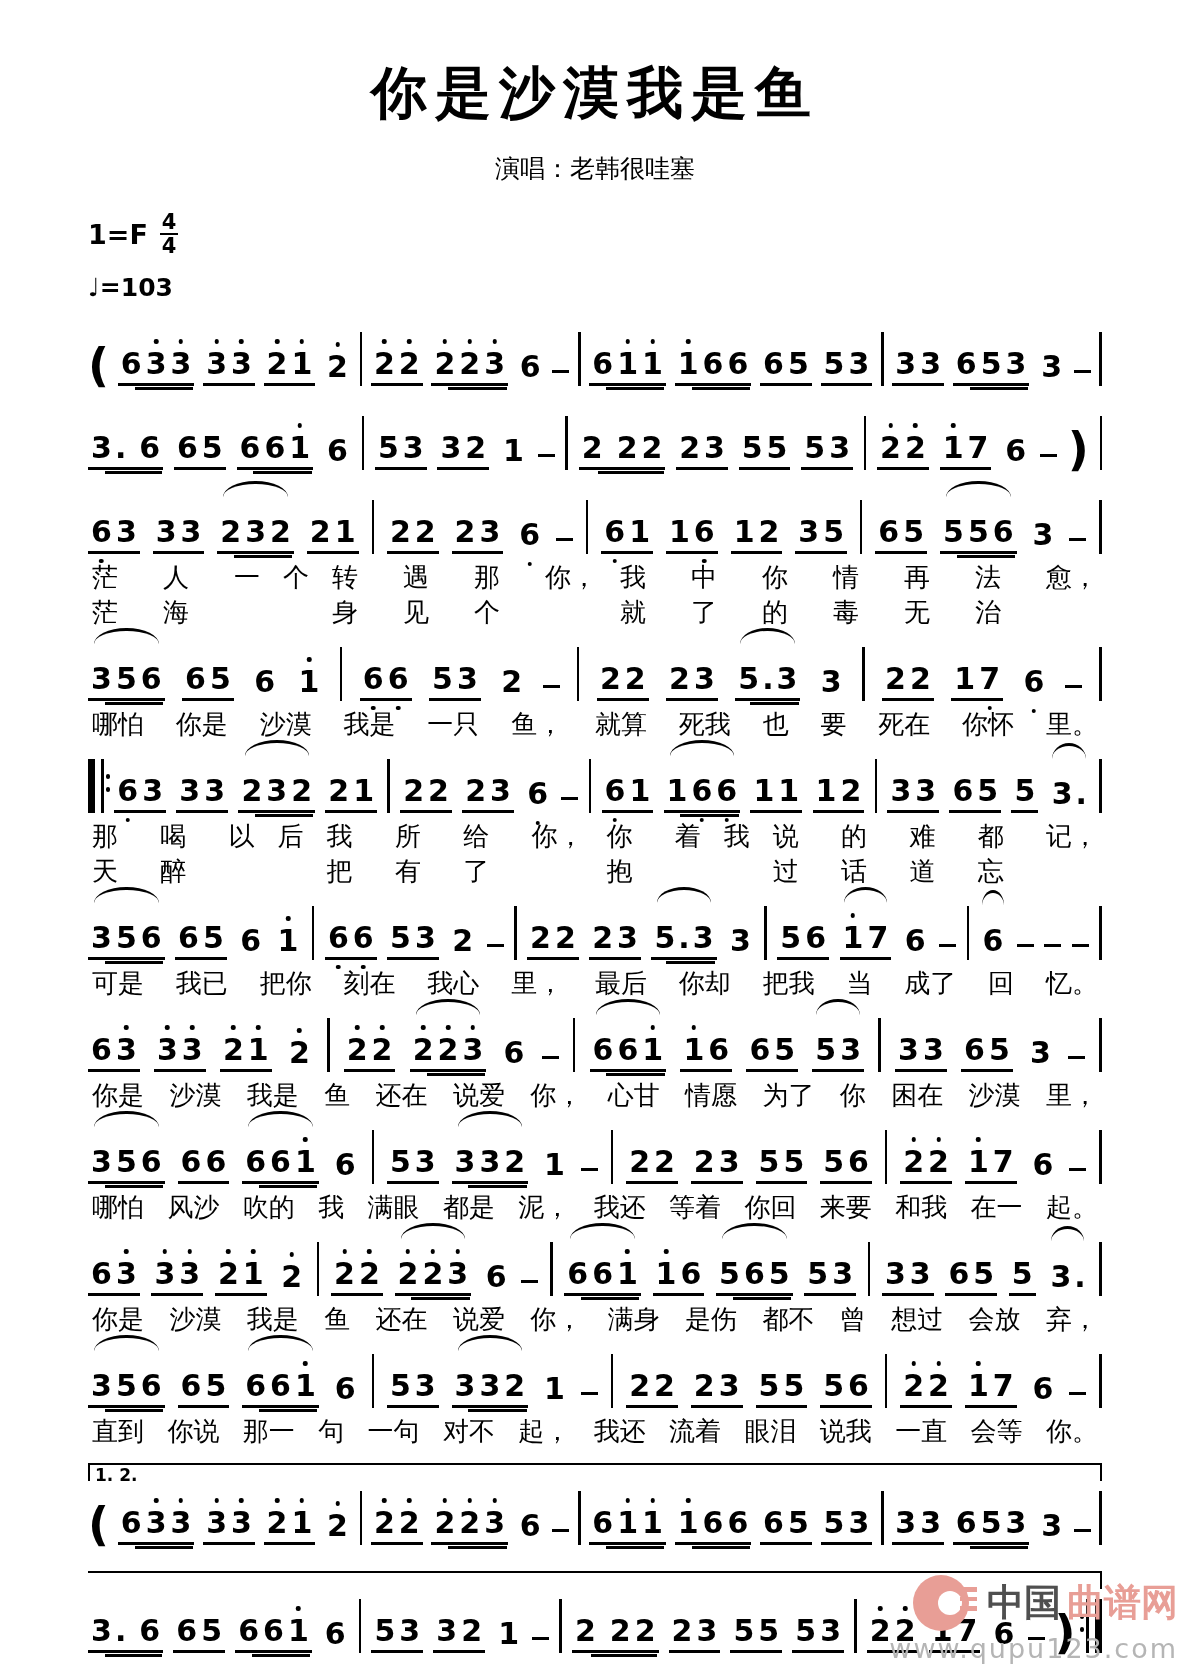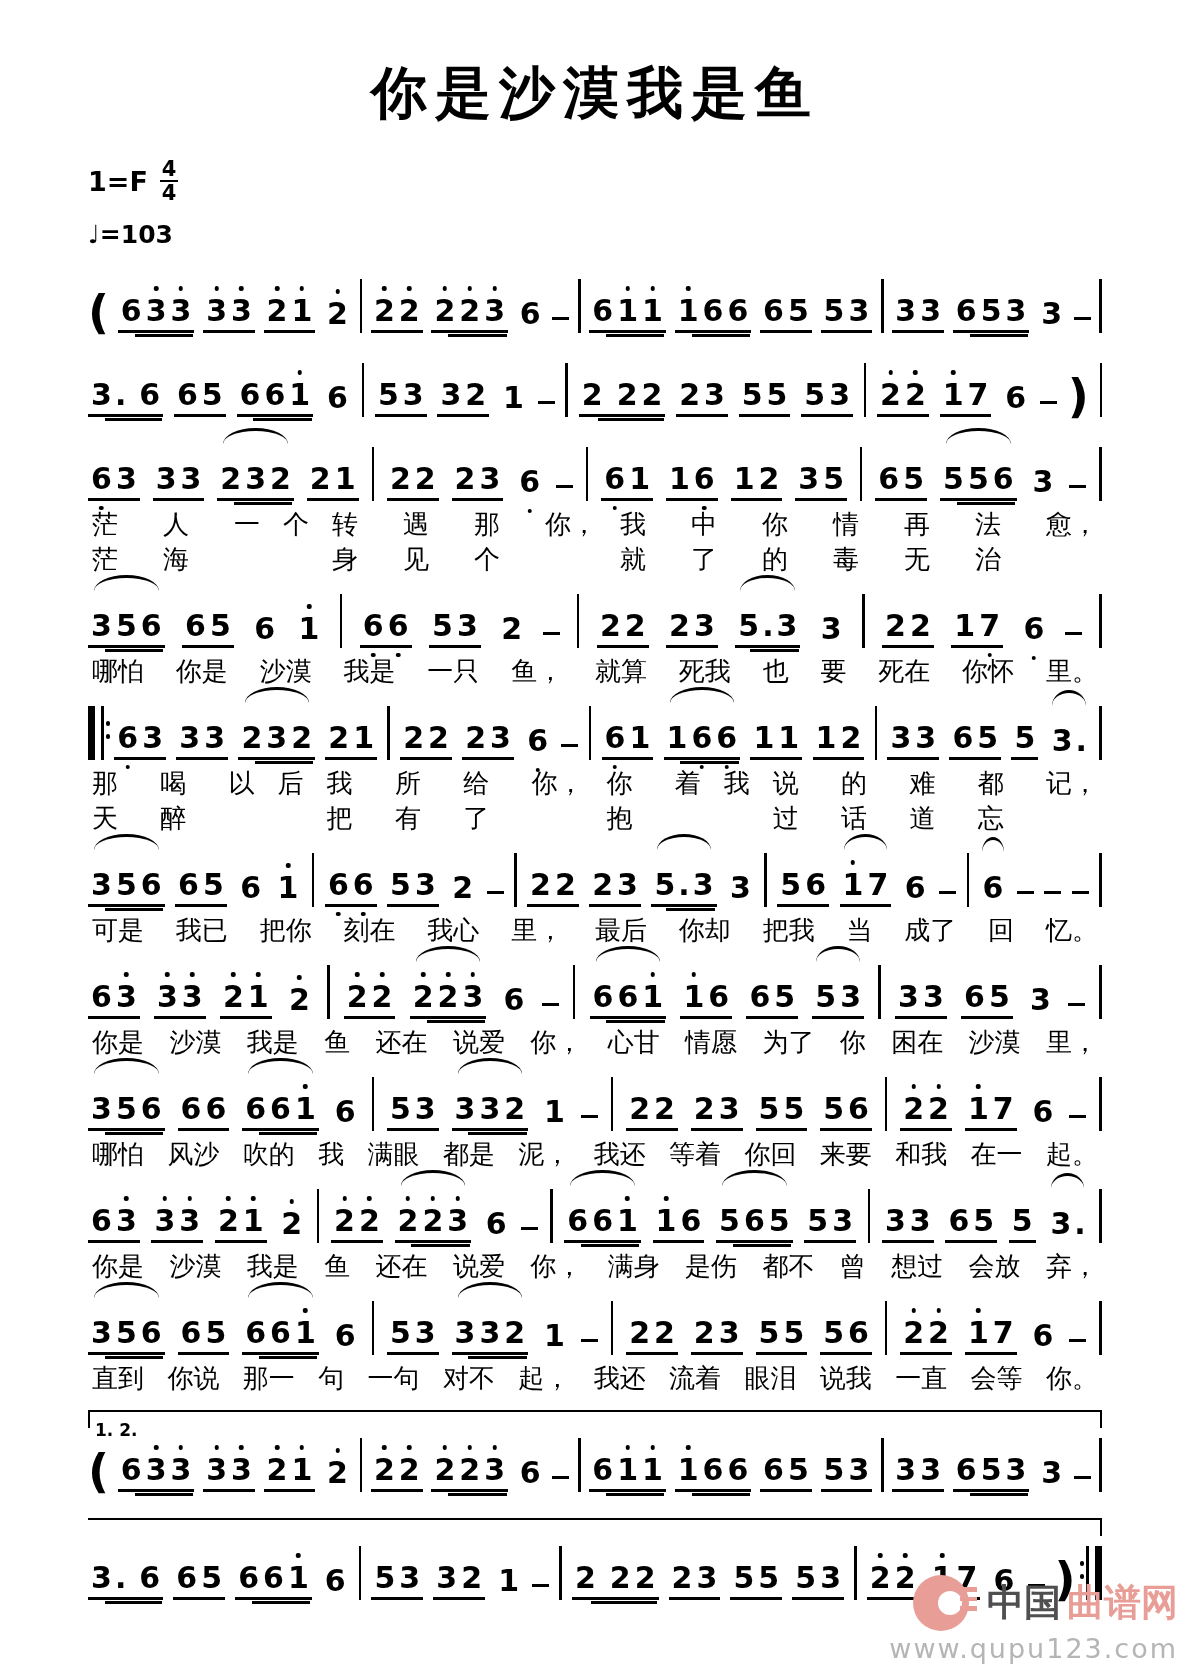--- a/index.html
+++ b/index.html
@@ -44,21 +44,21 @@
   .dash{width:17px;height:3.5px;background:#000;margin-bottom:13px;}
   .paren{font-size:46px;font-weight:bold;line-height:42px;}
   .rptb,.rpte{position:relative;width:6px;height:54px;}
   .rptb{border-left:7px solid #000;border-right:3px solid #000;}
   .rptb::after{content:"";position:absolute;right:-9px;top:15px;width:4.5px;height:4.5px;border-radius:50%;background:#000;box-shadow:0 13px 0 #000;}
   .rpte{border-right:7px solid #000;border-left:3px solid #000;}
   .rpte::before{content:"";position:absolute;left:-9px;top:15px;width:4.5px;height:4.5px;border-radius:50%;background:#000;box-shadow:0 13px 0 #000;}
   .lrow{display:flex;justify-content:space-between;font-size:26px;margin-top:6px;padding:0 4px;gap:23px;}
   .volta{position:relative;height:16px;border-top:2.5px solid #000;border-right:2.5px solid #000;margin-top:14px;margin-bottom:6px;}
   .volta.first{border-left:2.5px solid #000;}
-  .vlabel{position:absolute;left:5px;top:8px;font-size:17px;font-weight:bold;}
+  .vlabel{position:absolute;left:5px;top:0;font-size:17px;font-weight:bold;}
   .fine{
     text-align:right;font-size:29px;font-weight:bold;margin-top:6px;padding-right:96px;
     font-family:"DejaVu Serif","Liberation Serif",serif;
   }
 
   
   .watermark{position:absolute;right:12px;bottom:16px;display:flex;flex-direction:column;align-items:flex-end;}
   .wm-top{display:flex;align-items:center;gap:6px;}
   .wm-logo{position:relative;width:56px;height:56px;}
   .wm-circle{position:absolute;left:0;top:0;width:56px;height:56px;border-radius:50%;background:var(--wm-accent,#e89e96);}
@@ -68,20 +68,21 @@
   .wm-cn1{font-size:37px;font-weight:bold;color:#4f4f4f;font-family:"DejaVu Serif","Liberation Serif",serif;margin-left:12px;}
   .wm-cn2{font-size:37px;font-weight:bold;color:var(--wm-accent,#e89e96);font-family:"DejaVu Serif","Liberation Serif",serif;text-align:center;}
   .wm-url{font-size:27px;color:#b5b5b5;letter-spacing:2px;margin-top:2px;}
 </style>
 </head>
 <body>
 
 <div class="page">
 
   <div class="title">你是沙漠我是鱼</div>
+  <div class="subtitle">演唱：老韩很哇塞</div>
 
   <div class="meta">
     <div class="keyblock">
       <div class="keyline">
         <span>1=F</span>
         <span class="frac">
           <span class="num">4</span>
           <span class="den">4</span>
         </span>
       </div>

